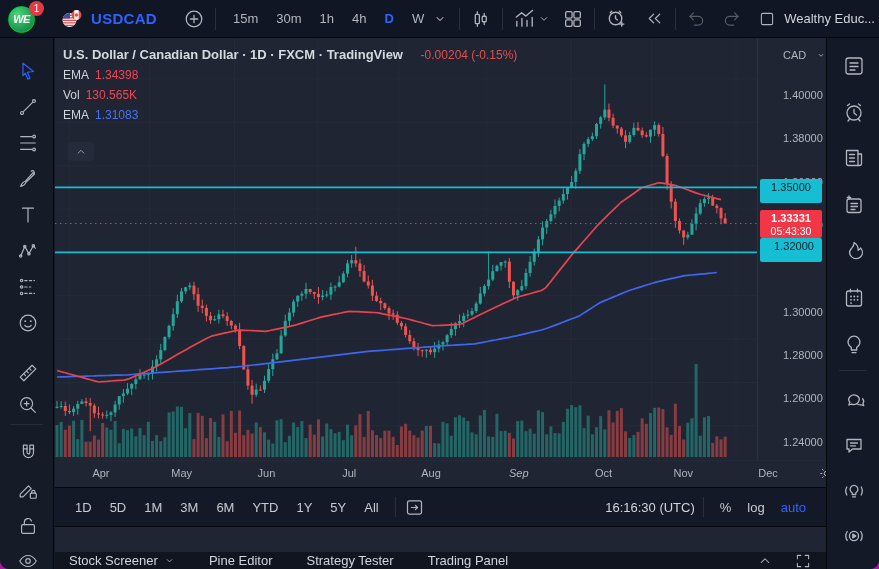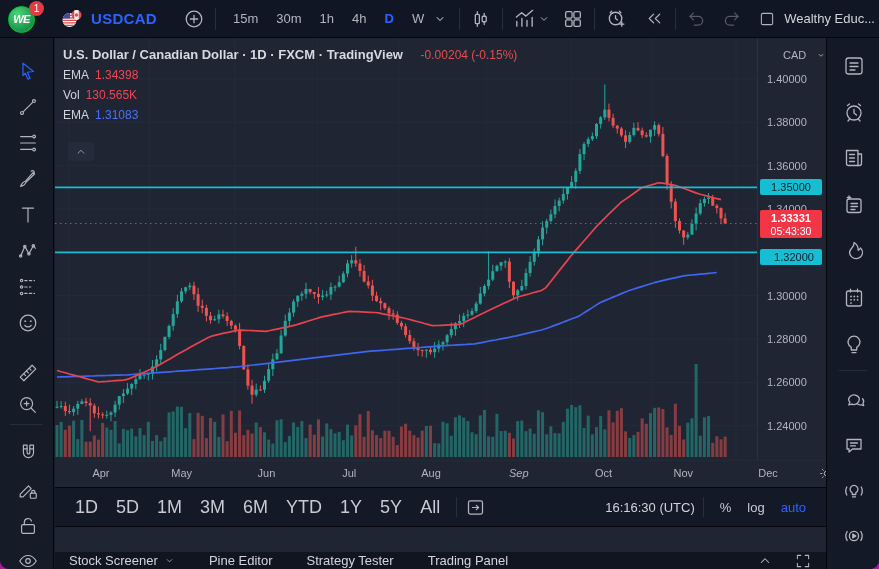--- a/index.html
+++ b/index.html
@@ -58,39 +58,39 @@
   .collapse-btn { position:absolute; left:13px; top:104px; width:26px; height:19px; background:#252b3a;
                   border-radius:4px; display:flex; align-items:center; justify-content:center;
                   color:#9aa0ac; cursor:pointer; z-index:5; }
   .collapse-btn svg { stroke:currentColor; fill:none; stroke-width:1.6; stroke-linecap:round; }
 
   
   .price-axis { position:absolute; left:702px; top:0; width:69px; height:422px;
                 border-left:1px solid #2b3040; background:#1f2532; cursor:ns-resize; }
   .pa-currency { position:absolute; left:9px; top:11px; color:#b2b5be; font-size:11px;
                  display:flex; align-items:center; gap:10px; cursor:pointer;margin-left:16px; }
-  .pa-tick { position:absolute; left:9px; color:#b2b5be; font-size:11px; }
+  .pa-tick { position:absolute; left:25px; color:#b2b5be; font-size:11px;margin-top:16px; }
   .pa-tag { position:absolute; left:2px; width:62px; border-radius:2px; text-align:center;
             font-size:11px; line-height:16px; }
-  .pa-tag.cyan { background:#16bed4; color:#07212b; height:16px; }
+  .pa-tag.cyan { background:#16bed4; color:#07212b; height:24px; }
   .pa-tag.red { background:#f23645; color:#fff; height:28px; line-height:13px; padding-top:2px;
                 font-weight:bold; }
   .pa-tag.red .cd-line { font-weight:normal; font-size:10.5px; }
 
   
   .time-axis { position:absolute; left:0; top:422px; width:771px; height:27px; cursor:ew-resize;
                border-top:1px solid #242938;margin-left:32px; }
   .ta-month { position:absolute; top:6px; transform:translateX(-50%); color:#b2b5be; font-size:11px; }
   .ta-sun { position:absolute; left:731px; top:4px; }
 
   
   .btoolbar { position:absolute; left:0; top:449px; width:771px; height:40px; background:#141927;
               border-top:1px solid #05070d; border-bottom:1px solid #05070d;
               display:flex; align-items:center; padding:0 12px; }
-  .range-btn { color:#c7cad2; font-size:18px; padding:4px 8px; border-radius:4px; cursor:pointer; }
+  .range-btn { color:#c7cad2; font-size:13px; padding:4px 8px; border-radius:4px; cursor:pointer; }
   .bt-sep { width:1px; height:20px; background:#2a2f3d; margin:0 8px; }
   .bt-clock { color:#d1d4dc; font-size:13px; cursor:pointer; }
   .bt-opt { color:#c7cad2; font-size:13px; padding:3px 8px; cursor:pointer; }
   .bt-opt.on { color:#2d62ff; }
 
   
   .statusbar { position:absolute; left:0; top:490px; width:771px; bottom:0; background:#10151f;
                display:flex; align-items:center; padding:0 14px;margin-top:24px; }
   .sb-item { color:#d1d4dc; font-size:13px; margin-right:34px; cursor:pointer; display:flex;
              align-items:center; gap:6px; }
@@ -935,21 +935,21 @@
           <div class="pa-tick" style="top: 251.75px;">1.30000</div>
           <div class="pa-tick" style="top: 295.1px;">1.28000</div>
           <div class="pa-tick" style="top: 338.45px;">1.26000</div>
           <div class="pa-tick" style="top: 381.8px;">1.24000</div>
         </div>
       <div class="pa-tag cyan" id="tag-res" style="top: 141.375px;">1.35000</div>
       <div class="pa-tag red" id="tag-last" style="top: 171.551px;">
         <div>1.33331</div>
         <div class="cd-line">05:43:30</div>
       </div>
-      <div class="pa-tag cyan" id="tag-sup" style="top: 211px; padding-left: 6px;">1.32000</div>
+      <div class="pa-tag cyan" id="tag-sup" style="top: 200px; padding-left: 6px;">1.32000</div>
     </div>
 
     <div class="time-axis">
       <div id="ta-months">
           <div class="ta-month" style="left: 13.9712px;">Apr</div>
           <div class="ta-month" style="left: 94.7072px;">May</div>
           <div class="ta-month" style="left: 179.48px;">Jun</div>
           <div class="ta-month" style="left: 262.234px;">Jul</div>
           <div class="ta-month" style="left: 344.014px;">Aug</div>
           <div class="ta-month" style="left: 431.78px; font-style: italic;">Sep</div>

